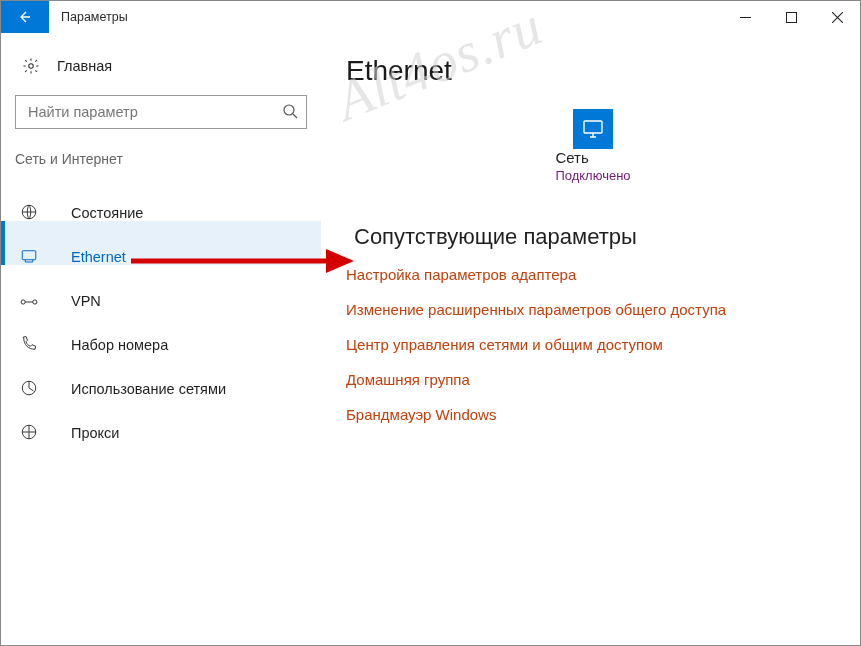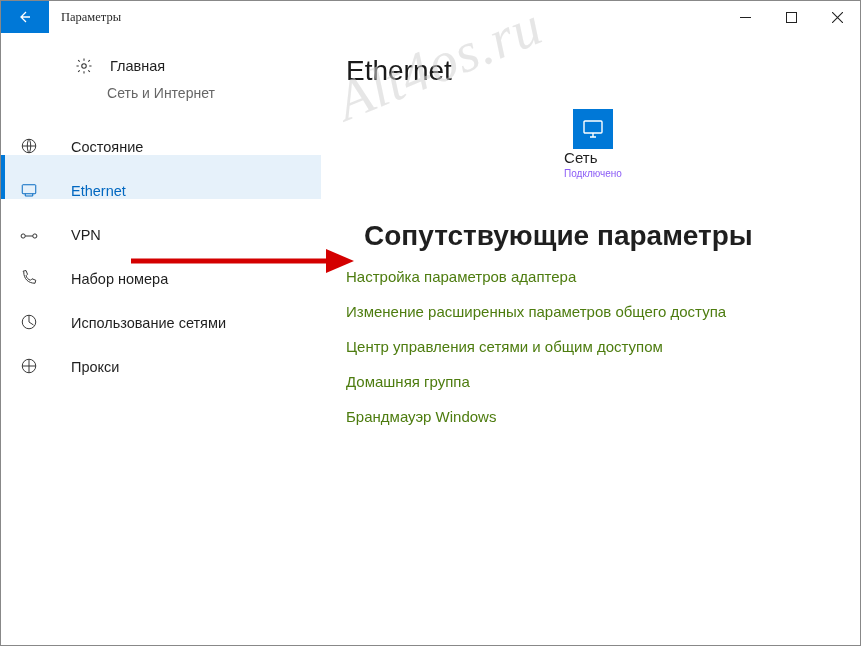--- a/index.html
+++ b/index.html
@@ -13,21 +13,20 @@
     border: 1px solid #888;
     position: relative;
     overflow: hidden;
   }
 
   
   .titlebar {
     display: flex; align-items: stretch;
     height: 32px;
     background: #fff;
-    font-family: Liberation Serif, serif;
   }
   .back-btn {
     width: 48px; height: 32px;
     background: #0078d7;
     display: flex; align-items: center; justify-content: center;
     color: #fff;
   }
   .title-text {
     padding-left: 12px;
     line-height: 32px;
@@ -54,23 +53,22 @@
   }
   .main {
     flex: 1;
     padding: 22px 20px 0 25px;
     position: relative;
   }
 
   
   .home-row {
     display: flex; align-items: center;
-    padding: 6px 26px;
+    padding: 6px 20px;
     gap: 16px;
-    margin-left: 47px;
   }
   .home-icon, .nav-icon { width: 20px; display:flex; justify-content:center; color:#333; }
   .home-label, .nav-label { font-size: 14.5px; }
 
   .search-box {
     margin: 14px 14px 18px 14px;
     border: 1px solid #999;
     height: 34px;
     display: flex; align-items: center;
     padding: 0 8px 0 10px;
@@ -81,21 +79,20 @@
     font-size: 14.5px; color: #333;
     background: transparent;
   }
   .search-input::placeholder { color: #777; }
   .search-icon { color: #555; }
 
   .group-title {
     padding: 4px 14px 10px 14px;
     color: #666;
     font-size: 14px;
-    text-align: center;
   }
 
   .nav-item {
     display: flex; align-items: flex-end;
     height: 44px;
     padding: 0 14px 0 14px;
     gap: 32px;
     border-left: 4px solid transparent;
   }
   .nav-item.selected {
@@ -114,29 +111,29 @@
   }
   .net-block { display:flex; align-items:center; margin-bottom: 40px; flex-direction: column; }
   .net-tile {
     width: 40px; height: 40px;
     background: #0078d7;
     display:flex; align-items:center; justify-content:center;
     color:#fff;
   }
   .net-texts { line-height: 1.25; }
   .net-name { font-size: 15px; }
-  .net-status { font-size: 10px; color:#8b5cf6; }
+  .net-status { font-size: 13px; color:#701a75; }
 
   .related-heading {
-    font-size: 28px;
-    font-weight: 700;
-    margin: 0 0 16px 18px;
+    font-size: 22px;
+    font-weight: 400;
+    margin: 0 0 16px 8px;
   }
   .link-list { display:flex; flex-direction:column; gap: 18px; }
-  .link-item { color: #4d7c0f; font-size: 15px; cursor: default; }
+  .link-item { color: #c2410c; font-size: 15px; cursor: default; }
 
   
   .watermark {
     position: absolute;
     left: 330px; top: 30px;
     font-size: 56px;
     color: #d3d3d3;
     font-style: italic;
     font-family: Georgia, 'Times New Roman', serif;
     transform: rotate(-22deg);
@@ -187,20 +184,29 @@
     <div class="home-row">
       <span class="home-icon">
         <svg width="18" height="18" viewBox="0 0 24 24" fill="none" stroke="#333" stroke-width="1.4">
           <circle cx="12" cy="12" r="3"></circle>
           <path d="M12 2v3M12 19v3M4.2 4.2l2.1 2.1M17.7 17.7l2.1 2.1M2 12h3M19 12h3M4.2 19.8l2.1-2.1M17.7 6.3l2.1-2.1"></path>
         </svg>
       </span>
       <span class="home-label">Главная</span>
     </div>
 
+    <div class="search-box">
+      <input class="search-input" type="text" placeholder="Найти параметр" style="">
+      <span class="search-icon">
+        <svg width="16" height="16" viewBox="0 0 16 16" fill="none" stroke="#555" stroke-width="1.2">
+          <circle cx="7" cy="7" r="5"></circle>
+            <line x1="11" y1="11" x2="15" y2="15"></line>
+        </svg>
+      </span>
+    </div>
 
     <div class="group-title">Сеть и Интернет</div>
 
     <div class="nav-item">
       <span class="nav-icon">
         <svg width="18" height="18" viewBox="0 0 24 24" fill="none" stroke="#333" stroke-width="1.3">
           <circle cx="12" cy="12" r="9"></circle>
             <path d="M3 12h18M12 3c3 3 3 15 0 18M12 3c-3 3-3 15 0 18"></path>
         </svg>
       </span>

